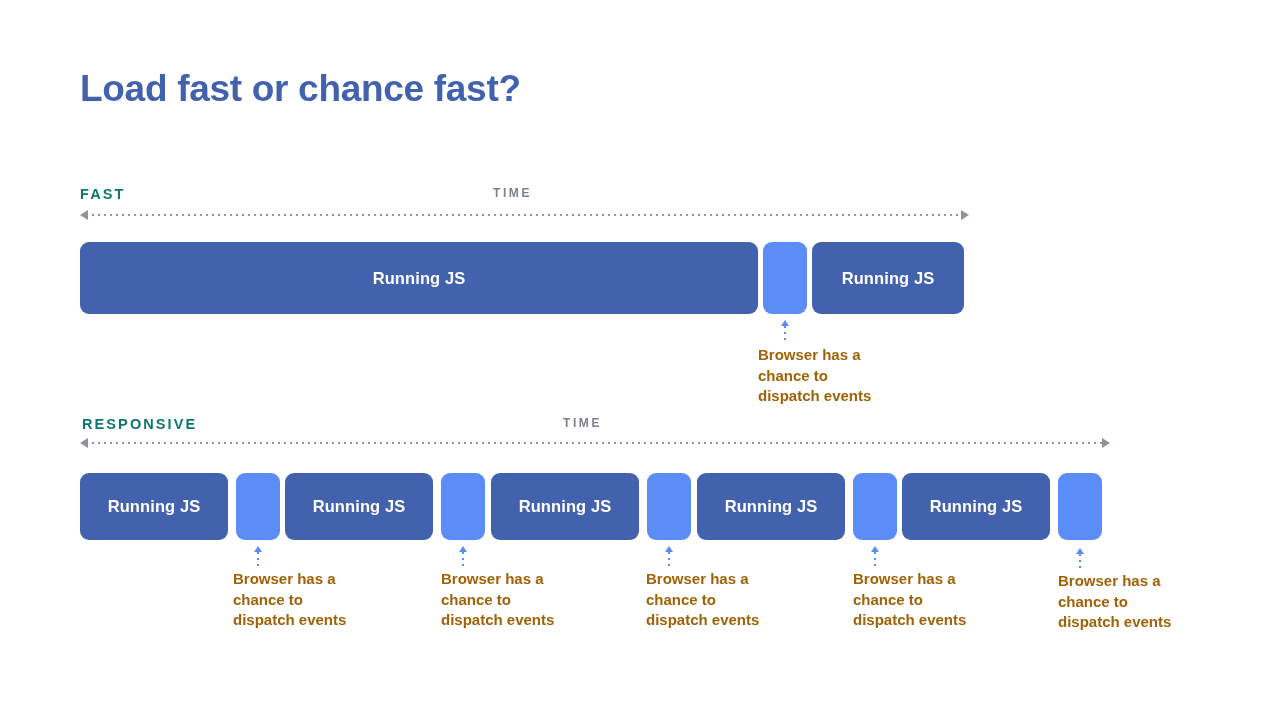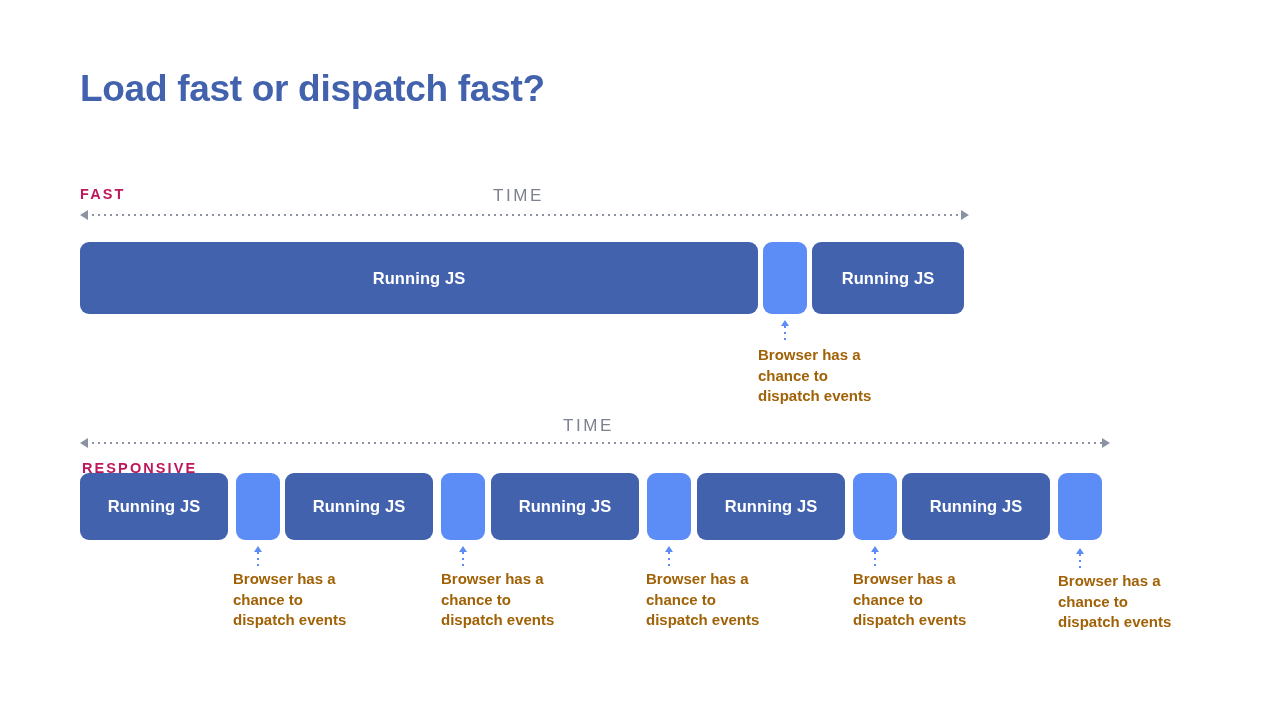--- a/index.html
+++ b/index.html
@@ -38,25 +38,25 @@
     left: 0;
     right: 0;
   }
   .section-label {
     position: absolute;
     font-size: 14.5px;
     font-weight: bold;
     letter-spacing: 2.1px;
     white-space: nowrap;
   }
-  .section-label.blue { color: #be185d; }
+  .section-label.blue { color: #0f766e; }
   .time-label {
     position: absolute;
-    font-size: 17px;
-    font-weight: normal;
+    font-size: 12px;
+    font-weight: bold;
     letter-spacing: 2.6px;
     color: #7c828f;
     white-space: nowrap;
   }
 
   
   .axis {
     position: absolute;
     height: 10px;
   }
@@ -139,21 +139,21 @@
     line-height: 20.5px;
     white-space: pre-line;
     width: 150px;
   }
 </style>
 </head>
 <body>
 
 <div id="slide">
 
-  <div class="slide-title">Load fast or dispatch fast?</div>
+  <div class="slide-title">Load fast or chance fast?</div>
 
   <div class="section">
 
     <div class="section-label blue" style="left:80px; top:186px;">FAST</div>
 
     <div class="time-label" style="left:493px; top:186px;">TIME</div>
 
     <div class="axis" style="left:80px; width:889px; top:210px;">
       <div class="axis-arrow left"></div>
       <div class="axis-line"></div>
@@ -175,21 +175,21 @@
       <div class="callout-stem" style="left:784px; top:326px; height:16px;"></div>
       <div class="callout-text" style="left:758px; top:345px;">Browser has a
 chance to
 dispatch events</div>
     </div>
 
   </div>
 
   <div class="section">
 
-    <div class="section-label blue" style="left:82px; top:416px;margin-top:44px;">RESPONSIVE</div>
+    <div class="section-label blue" style="left:82px; top:416px;">RESPONSIVE</div>
 
     <div class="time-label" style="left:563px; top:416px;">TIME</div>
 
     <div class="axis" style="left:80px; width:1030px; top:438px;">
       <div class="axis-arrow left"></div>
       <div class="axis-line"></div>
       <div class="axis-arrow right"></div>
     </div>
 
     <div class="bars">

